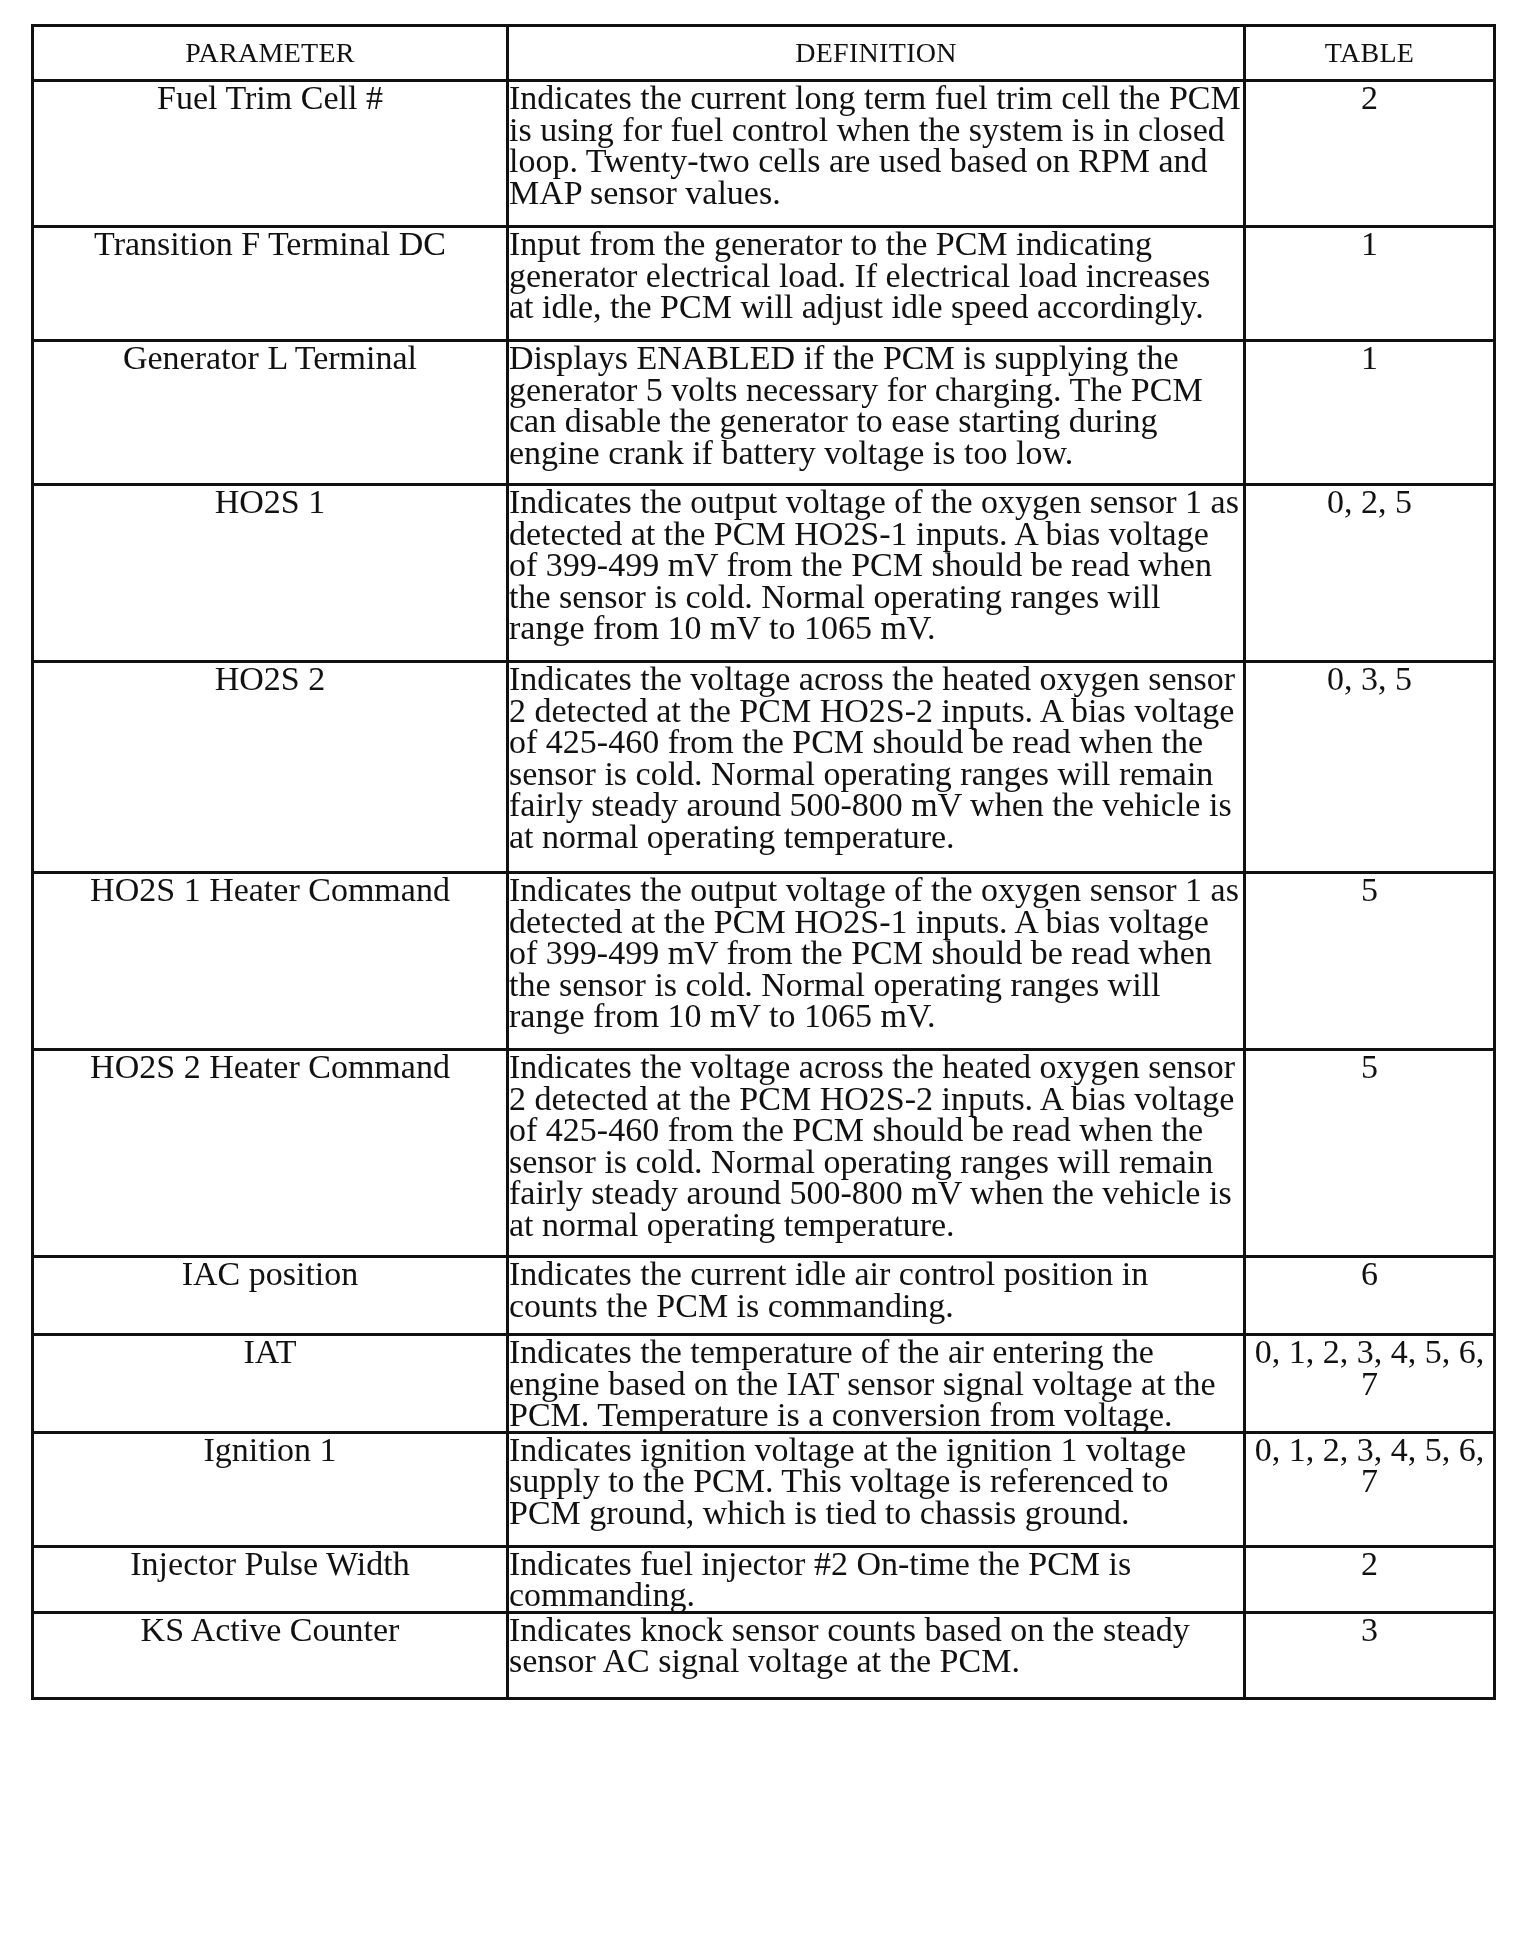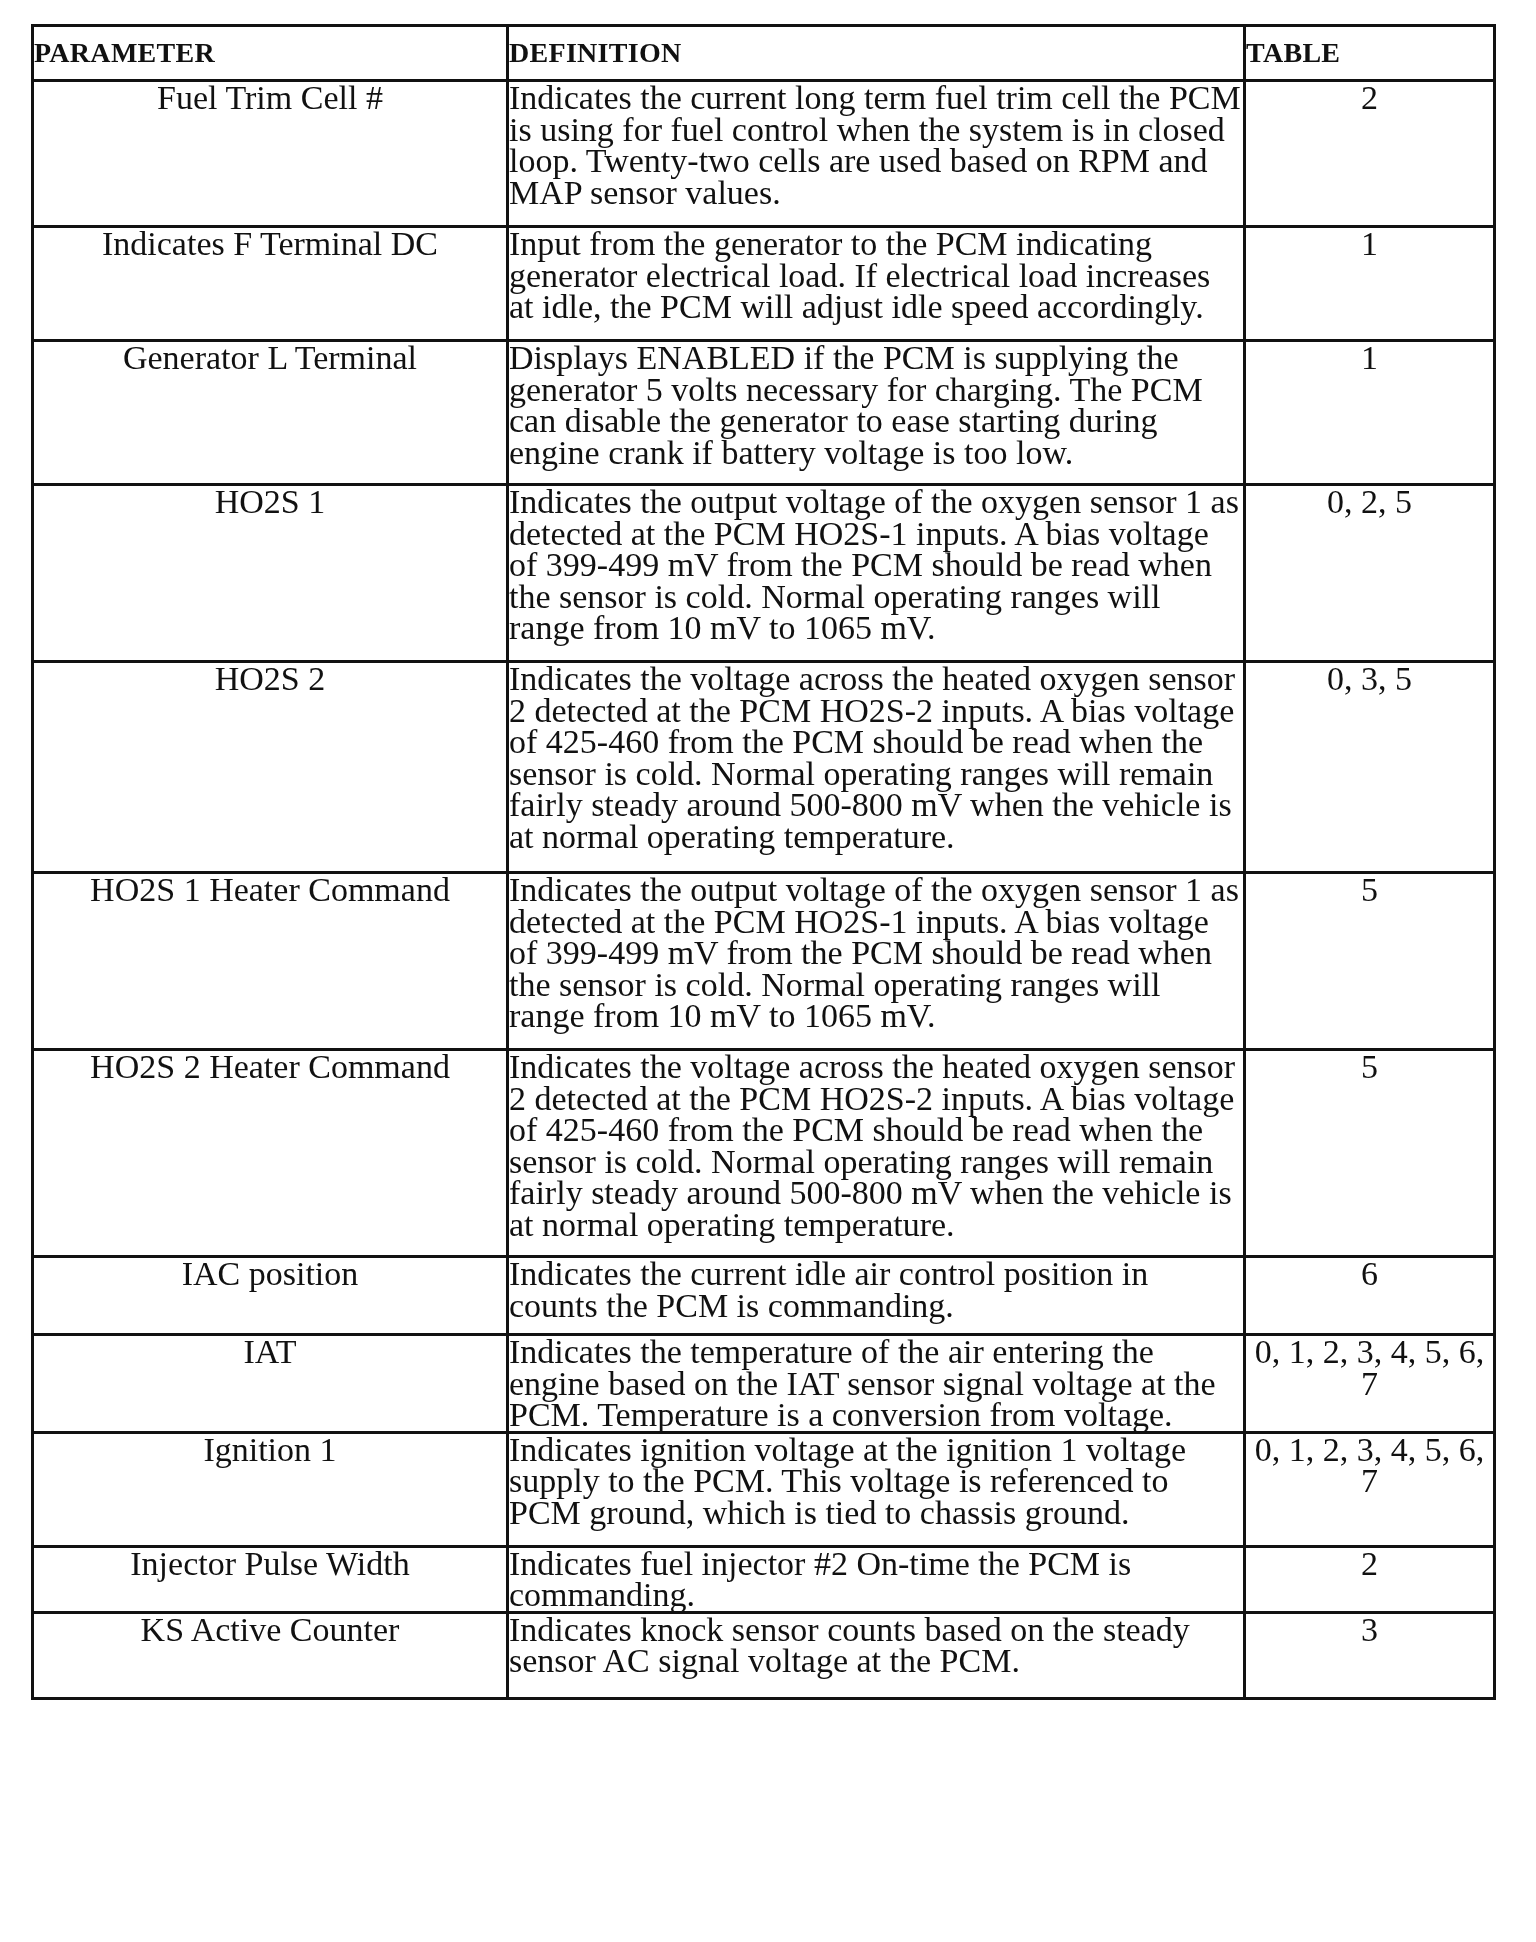--- a/index.html
+++ b/index.html
@@ -4,21 +4,21 @@
 <style>
   html, body { margin: 0; padding: 0; background: #ffffff; }
   body { width: 1536px; height: 1942px; position: relative; overflow: hidden;
          font-family: "Liberation Serif", "DejaVu Serif", serif; color: #111; }
   .tbl { position: absolute; left: 31px; top: 24px; width: 1462px;
          border-collapse: collapse; table-layout: fixed; }
   .tbl td, .tbl th { border: 3.5px solid #111; vertical-align: top; padding: 0; }
   .tbl col.c1 { width: 475px; }
   .tbl col.c2 { width: 737px; }
   .tbl col.c3 { width: 250px; }
-  .tbl th { font-weight: bold; font-size: 28px; height: 52px; text-align: left;
+  .tbl th { font-weight: normal; font-size: 28px; height: 52px; text-align: center;
             vertical-align: middle; letter-spacing: 0.3px; }
   .tbl td { font-size: 34px; line-height: 31.5px; }
   .p { text-align: center; padding: 6px 6px 0 6px; }
   .d { text-align: left; padding: 6px 8px 4px 12px; }
   .t { text-align: center; padding: 6px 4px 0 4px; }
 </style>
 </head>
 <body>
 
 <table class="tbl">
@@ -34,21 +34,21 @@
       <th>TABLE</th>
     </tr>
   </thead>
   <tbody id="tbody">
     <tr style="height: 146px;">
       <td class="p">Fuel Trim Cell #</td>
       <td class="d">Indicates the current long term fuel trim cell the PCM is using for fuel control when the system is in closed loop. Twenty-two cells are used based on RPM and MAP sensor values.</td>
       <td class="t">2</td>
     </tr>
     <tr style="height: 114px;">
-      <td class="p">Indicates F Terminal DC</td>
+      <td class="p">Transition F Terminal DC</td>
       <td class="d">Input from the generator to the PCM indicating generator electrical load. If electrical load increases at idle, the PCM will adjust idle speed accordingly.</td>
       <td class="t">1</td>
     </tr>
     <tr style="height: 144px;">
       <td class="p">Generator L Terminal</td>
       <td class="d">Displays ENABLED if the PCM is supplying the generator 5 volts necessary for charging. The PCM can disable the generator to ease starting during engine crank if battery voltage is too low.</td>
       <td class="t">1</td>
     </tr>
     <tr style="height: 177px;">
       <td class="p">HO2S 1</td>

